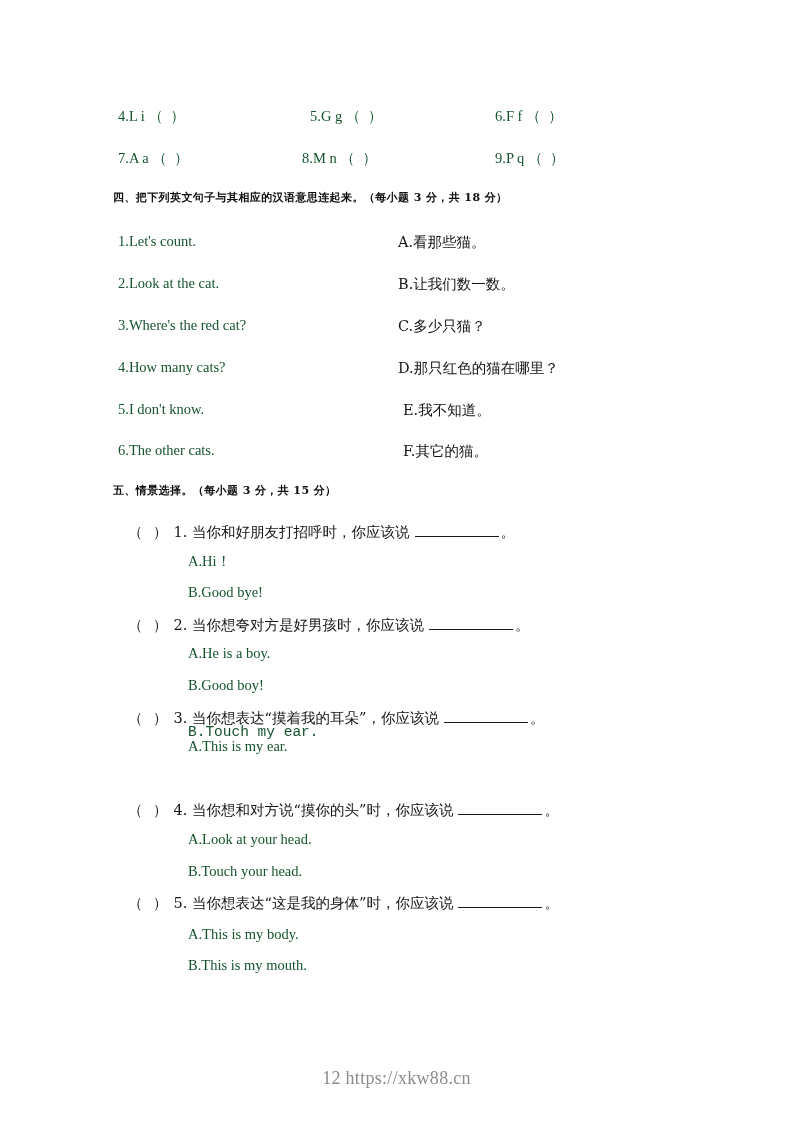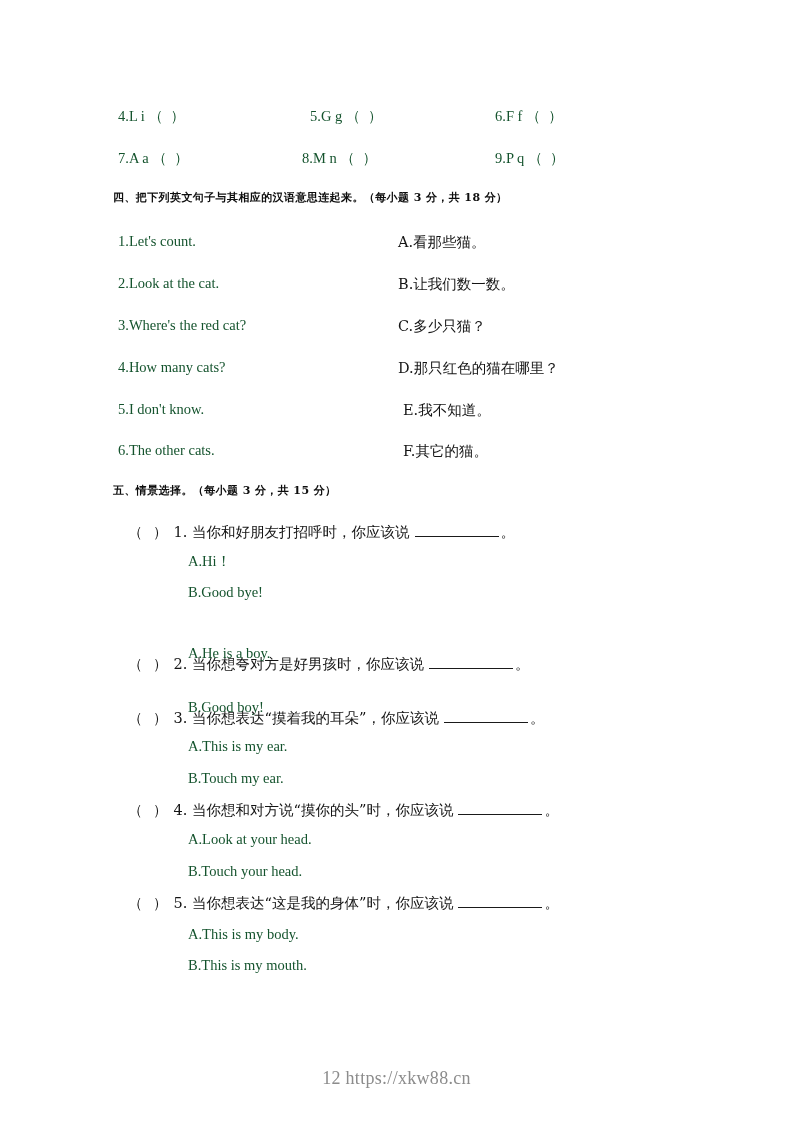--- a/index.html
+++ b/index.html
@@ -133,33 +133,33 @@
 
   <div class="abs heading" style="left:113px; top:483px;">五、情景选择。（每小题 3 分，共 15 分）</div>
 
   <div class="q-row cn" style="top:523px;">
     <span class="q-box">（    ）</span><span class="q-num">1.</span>
     <span>当你和好朋友打招呼时，你应该说</span><span class="blank-line"></span><span>。</span>
   </div>
   <div class="opt en" style="top:552px;">A.Hi！</div>
   <div class="opt en" style="top:584px;">B.Good bye!</div>
 
-  <div class="q-row cn" style="top:616px;margin-top:39px;">
+  <div class="q-row cn" style="top:616px;">
     <span class="q-box">（    ）</span><span class="q-num">2.</span>
     <span>当你想夸对方是好男孩时，你应该说</span><span class="blank-line"></span><span>。</span>
   </div>
   <div class="opt en" style="top:645px;">A.He is a boy.</div>
-  <div class="opt en" style="top:677px;margin-top:22px;">B.Good boy!</div>
+  <div class="opt en" style="top:677px;">B.Good boy!</div>
 
   <div class="q-row cn" style="top:709px;">
     <span class="q-box">（    ）</span><span class="q-num">3.</span>
     <span>当你想表达“摸着我的耳朵”，你应该说</span><span class="blank-line"></span><span>。</span>
   </div>
   <div class="opt en" style="top:738px;">A.This is my ear.</div>
-  <div class="opt en" style="top:770px;">B.Touch my ear.</div>
+  <div class="opt en" style="top:724px;font-family:Liberation Mono, monospace;">B.Touch my ear.</div>
 
   <div class="q-row cn" style="top:801px;">
     <span class="q-box">（    ）</span><span class="q-num">4.</span>
     <span>当你想和对方说“摸你的头”时，你应该说</span><span class="blank-line"></span><span>。</span>
   </div>
   <div class="opt en" style="top:831px;">A.Look at your head.</div>
   <div class="opt en" style="top:863px;">B.Touch your head.</div>
 
   <div class="q-row cn" style="top:894px;">
     <span class="q-box">（    ）</span><span class="q-num">5.</span>

